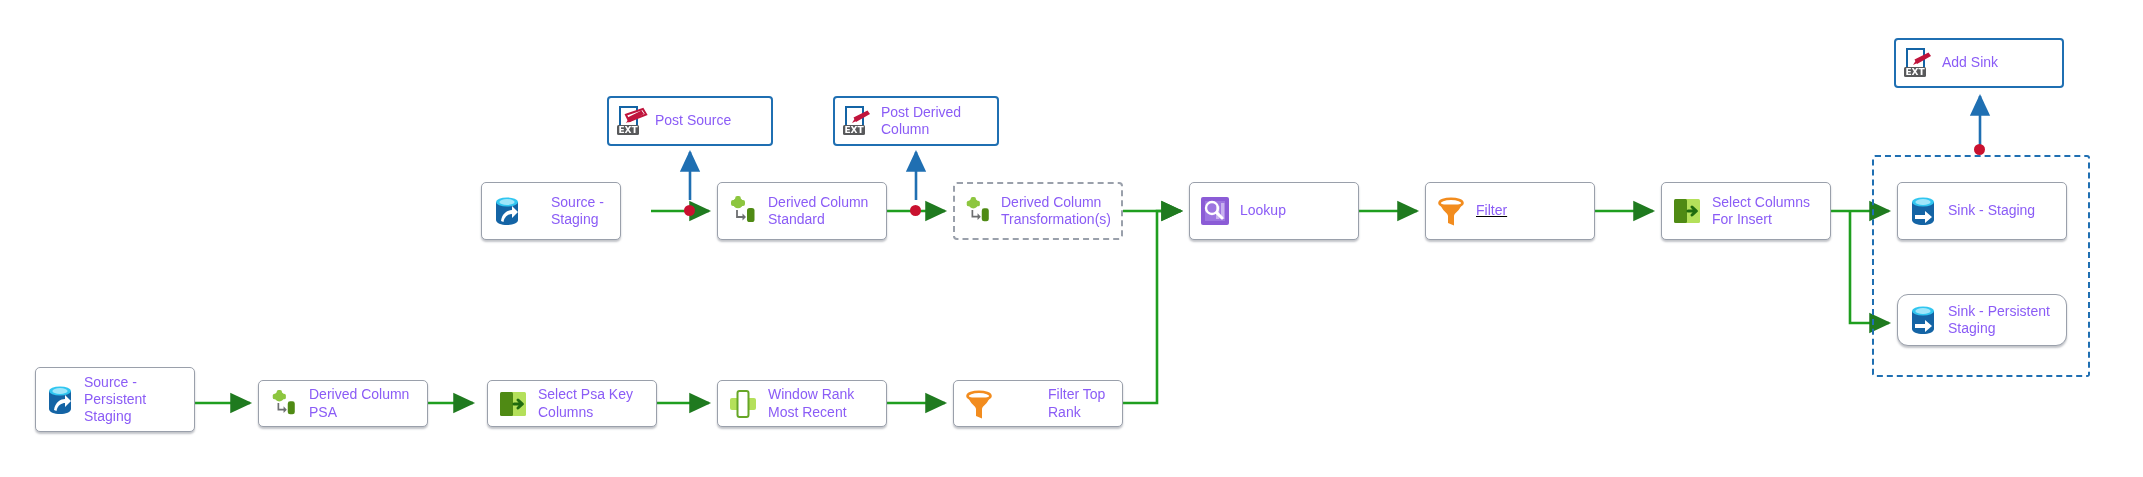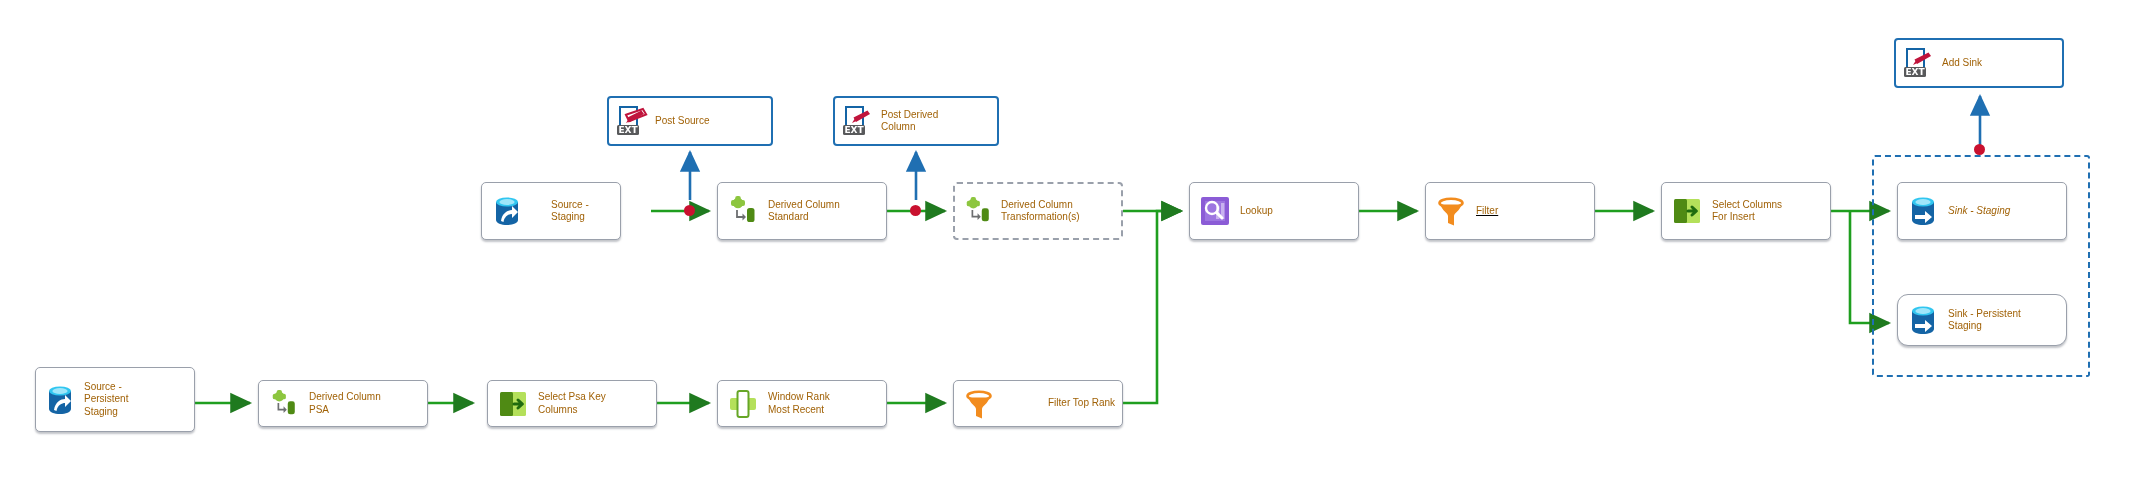--- a/index.html
+++ b/index.html
@@ -6,21 +6,21 @@
   body{font-family:"Liberation Sans",sans-serif;}
   #canvas{position:relative;width:2143px;height:477px;background:#ffffff;overflow:hidden;}
   svg.wires{position:absolute;left:0;top:0;width:2143px;height:477px;pointer-events:none;}
 
   .node{position:absolute;box-sizing:border-box;background:#ffffff;display:flex;align-items:center;
         border:1px solid #9aa0ab;border-radius:5px;box-shadow:0 2px 2px rgba(120,125,135,.45);}
   .node.ext{border:2px solid #1f6fb2;box-shadow:none;border-radius:4px;}
   .node.ghost{border:2px dashed #9aa0ab;background:#ffffff;box-shadow:none;border-radius:4px;}
 
   .ico{flex:0 0 auto;display:flex;align-items:center;justify-content:center;}
-  .lbl{font-size:10px;line-height:1.22;color:#a16207;white-space:pre-line;}
+  .lbl{font-size:14px;line-height:1.22;color:#8b5cf6;white-space:pre-line;}
 
   .group-box{position:absolute;box-sizing:border-box;border:2px dashed #1f6fb2;border-radius:3px;background:transparent;}
 
   .dot{position:absolute;width:11px;height:11px;border-radius:50%;background:#c9112f;}
 </style>
 </head>
 <body>
 
 <div id="canvas">
 
@@ -179,21 +179,21 @@
       <svg width="32" height="30" viewBox="0 0 32 30">
         <rect x="13" y="3" width="16" height="24" rx="1.5" fill="#b4e05a"></rect>
         <rect x="3" y="3" width="13" height="24" rx="1.5" fill="#4f8a14"></rect>
         <path d="M17 15 h7 M21 11 l4.4 4 -4.4 4" stroke="#1f6b0e" stroke-width="3" fill="none" stroke-linecap="round" stroke-linejoin="round"></path>
       </svg>
     </span>
     <span class="lbl">Select Columns
 For Insert</span>
   </div>
 
-  <div class="node" style="left:1897px;top:182px;width:170px;height:58px;font-style:italic;">
+  <div class="node" style="left:1897px;top:182px;width:170px;height:58px;">
     <span class="ico" style="width:50px;">
       <svg width="32" height="34" viewBox="0 0 32 34">
         <path d="M5 8 v18 c0 3 5.2 5 11 5 s11-2 11-5 V8 Z" fill="#1464a5"></path>
         <ellipse cx="16" cy="8" rx="11" ry="4.6" fill="#31c6f0"></ellipse>
         <ellipse cx="16" cy="8" rx="7.6" ry="3" fill="#9fe6fa"></ellipse>
         <path d="M8 21 h10 v-4 l7 6 -7 6 v-4 H8 Z" fill="#ffffff"></path>
       </svg>
     </span>
     <span class="lbl">Sink - Staging</span>
   </div>

